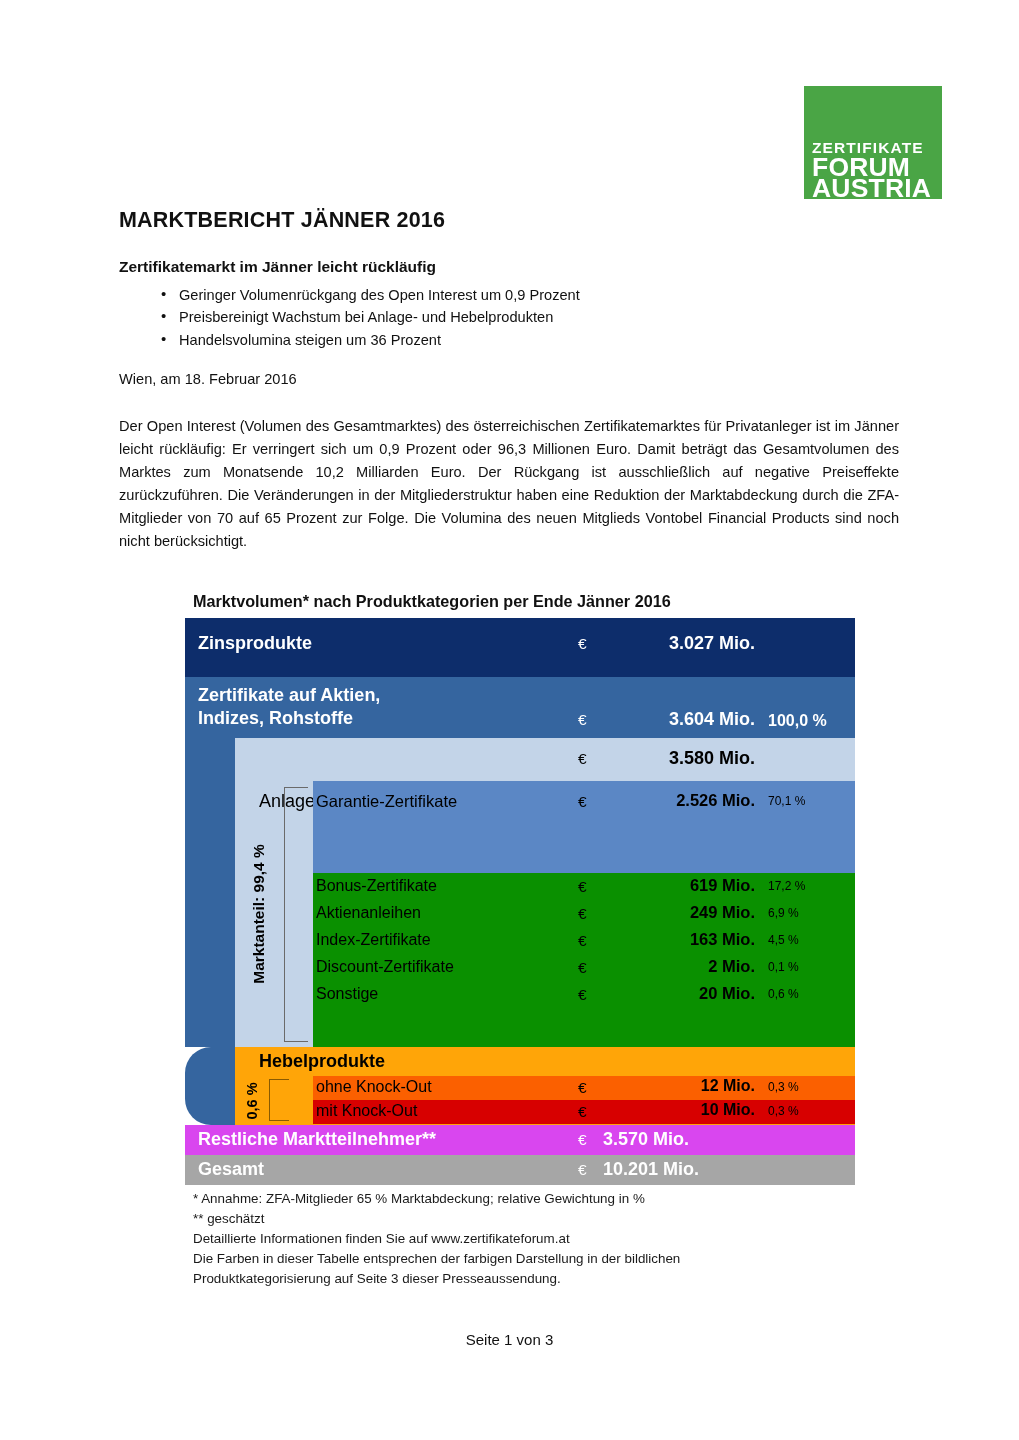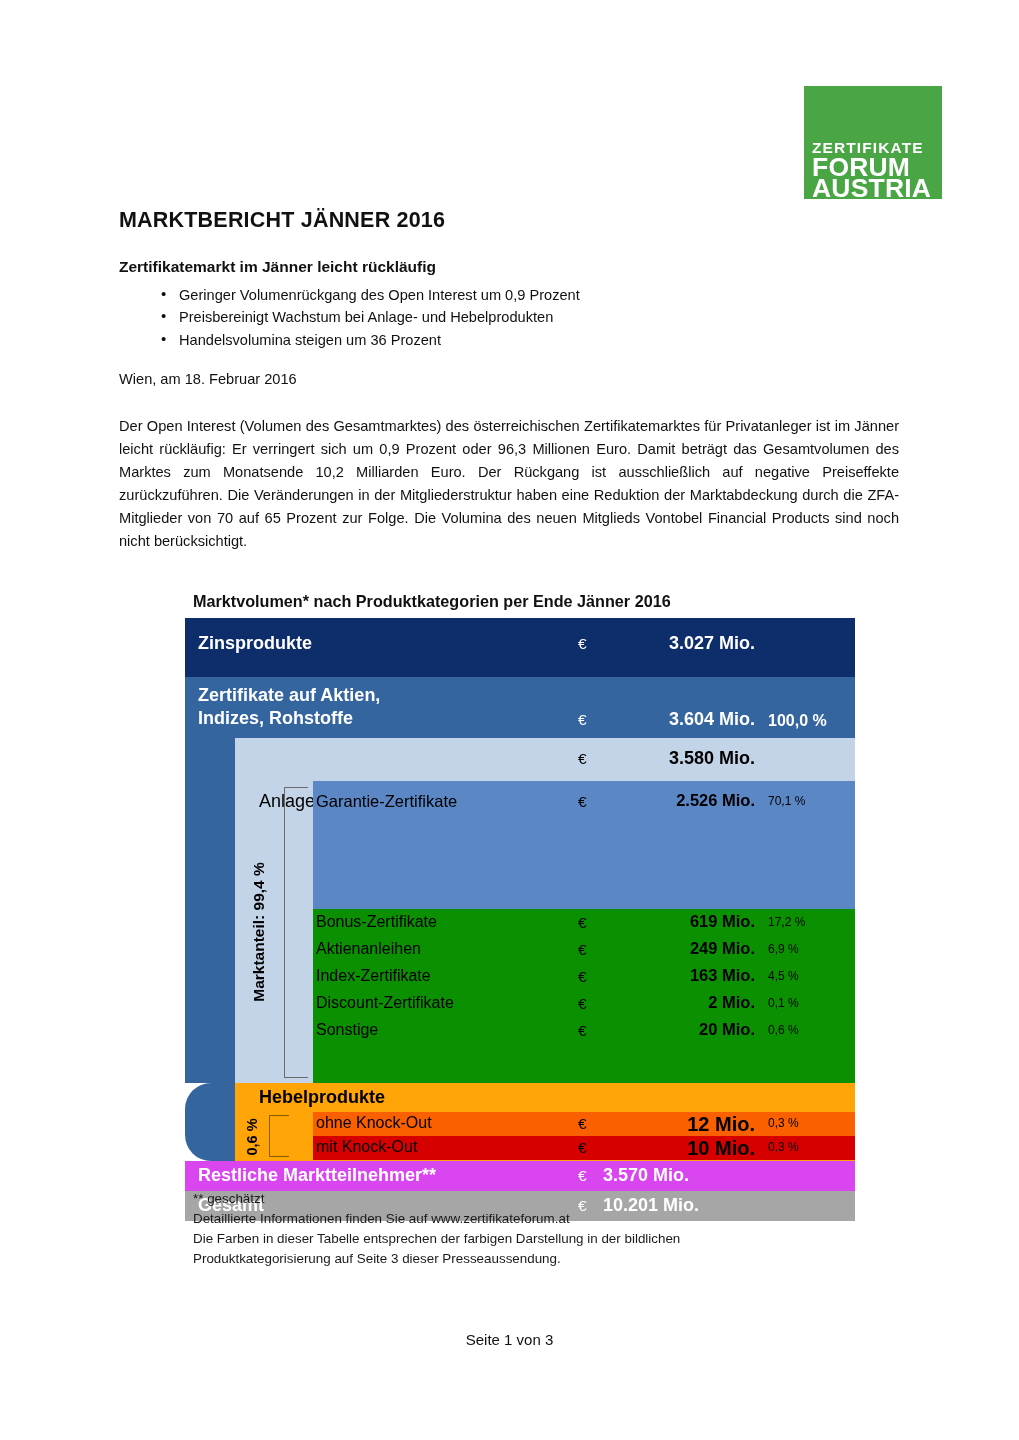--- a/index.html
+++ b/index.html
@@ -178,21 +178,21 @@
     background: transparent;
     color: #000000;
   }
   #row-anlage .cell-label { left: 74px; top: 10px; font-weight: normal; font-size: 18px; margin-top: 43px; }
   #row-anlage .cell-cur { top: 12px; }
   #row-anlage .cell-val { top: 10px; font-size: 18px; }
 
   
   #row-garantie {
     position: relative;
-    height: 128px;
+    height: 92px;
     background: transparent;
     color: #000000;
   }
   #row-garantie .band {
     position: absolute; left: 128px; right: 0; top: 0; bottom: 0;
     background: #5b87c5;
   }
   #row-garantie .cell-label { left: 131px; top: 11px; font-size: 16.5px; }
   #row-garantie .cell-cur { top: 12px; }
   #row-garantie .cell-val { top: 10px; }
@@ -265,21 +265,21 @@
     color: #000000;
   }
   #row-hebel .cell-label { left: 74px; top: 4px; font-weight: bold; font-size: 18px; }
 
   .ko-row { position: relative; height: 24px; color: #000000; }
   .ko-row .band { position: absolute; left: 128px; right: 0; top: 0; bottom: 0; }
   #row-ohne-ko .band { background: #fb6000; }
   #row-mit-ko .band { background: #d70000; }
   .ko-row .cell-label { left: 131px; top: 2px; font-size: 16px; }
   .ko-row .cell-cur { top: 3px; }
-  .ko-row .cell-val { top: 1px; font-size: 20px; }
+  .ko-row .cell-val { top: 1px; font-size: 16px; }
   .ko-row .cell-pct { top: 4px; }
 
   #hebel-pct-label {
     position: absolute;
     left: 52px;
     top: 29px;
     width: 30px;
     bottom: 0;
     display: flex;
     align-items: center;
@@ -483,19 +483,20 @@
   </div>
 
   <div class="row" id="row-gesamt">
     <div class="cell-label">Gesamt</div>
     <div class="cell-cur">€</div>
     <div class="cell-val">10.201 Mio.</div>
   </div>
 </div>
 
 <div id="footnotes">
+  <div>* Annahme: ZFA-Mitglieder 65 % Marktabdeckung; relative Gewichtung in %</div>
   <div>** geschätzt</div>
   <div>Detaillierte Informationen finden Sie auf www.zertifikateforum.at</div>
   <div>Die Farben in dieser Tabelle entsprechen der farbigen Darstellung in der bildlichen</div>
   <div>Produktkategorisierung auf Seite 3 dieser Presseaussendung.</div>
 </div>
 
 <div id="page-footer">Seite 1 von 3</div>
 
 </body></html>

